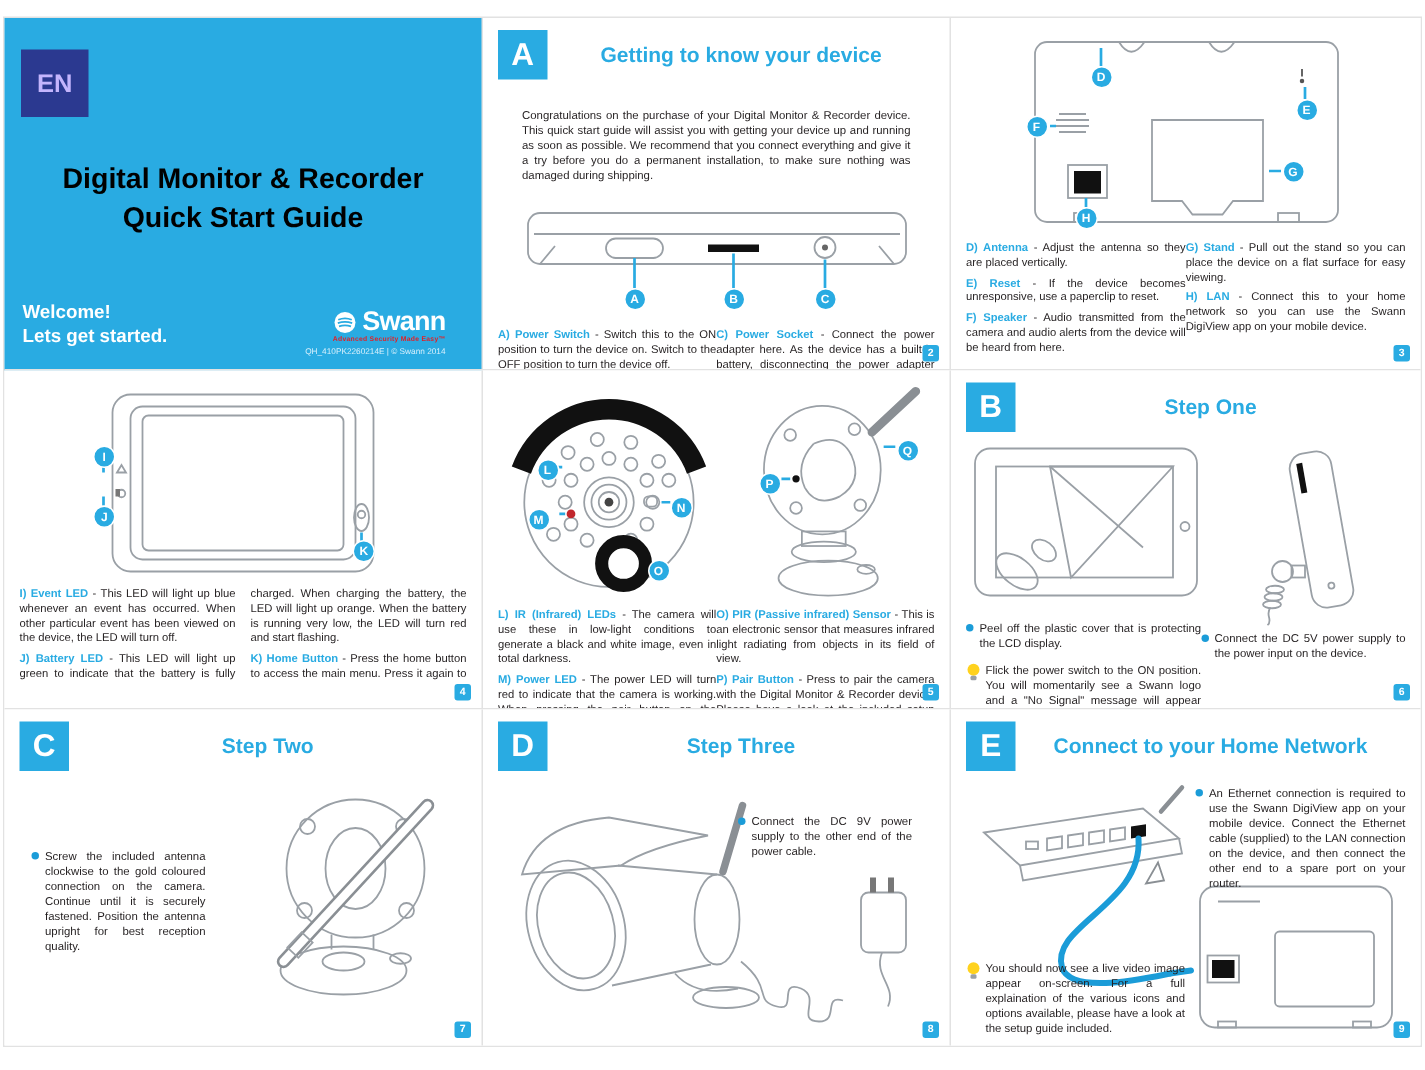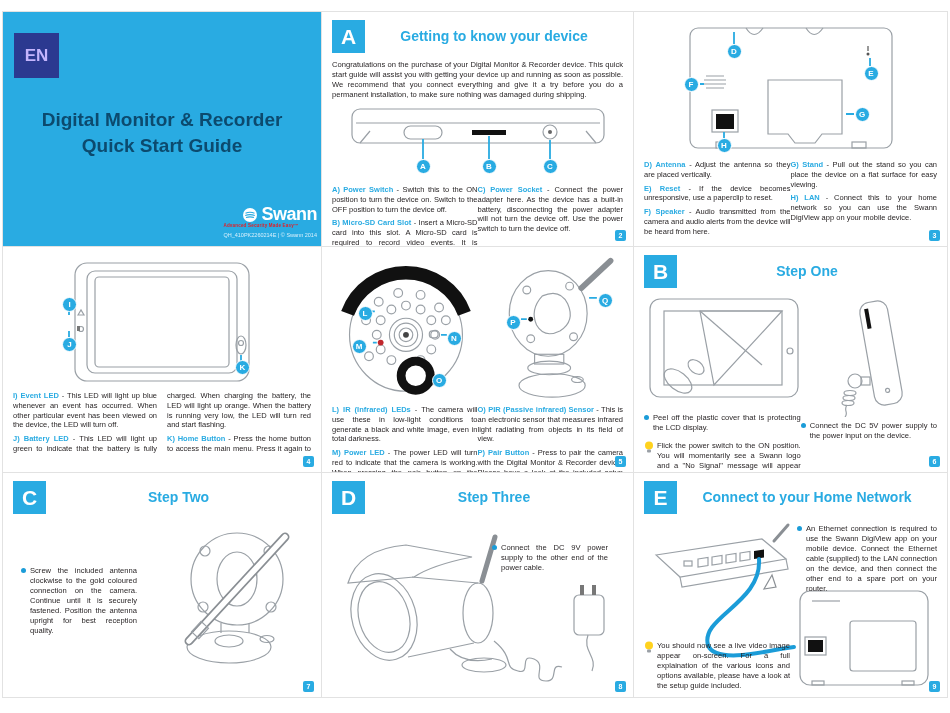--- a/index.html
+++ b/index.html
@@ -9,37 +9,37 @@
         border:1px solid #e2e2e2;box-sizing:border-box;}
   .cell{position:relative;box-sizing:border-box;padding:8px 10px;background:#fff;overflow:hidden;
         border-right:1px solid #e2e2e2;border-bottom:1px solid #e2e2e2;}
   .cell.last-col{border-right:none;}
   .cell.last-row{border-bottom:none;}
 
   
   .cover{background:#29ABE2;padding:0;}
   .en-badge{position:absolute;left:11px;top:21px;width:45px;height:45px;background:#2B3990;color:#c4b5fd;
             display:flex;align-items:center;justify-content:center;font-weight:bold;font-size:17px;}
-  .cover-title{position:absolute;left:0;right:0;top:95px;text-align:center;color:#0c4a6e;font-weight:bold;
+  .cover-title{position:absolute;left:0;right:0;top:95px;text-align:center;color:#000000;font-weight:bold;
                font-size:19px;line-height:1.35;}
   .welcome{position:absolute;left:12px;bottom:14px;color:#fff;font-weight:bold;font-size:12.5px;line-height:1.3;}
-  .brandbox{position:absolute;right:4px;bottom:8px;}
+  .brandbox{position:absolute;right:24px;bottom:8px;text-align:right;}
   .brandrow{display:flex;align-items:center;justify-content:flex-end;}
   .brandname{color:#fff;font-weight:bold;font-size:18px;letter-spacing:-0.5px;margin-left:3px;}
   .brandtag{color:#E31E24;font-weight:bold;font-size:4.5px;margin-top:-2px;letter-spacing:0.2px;}
   .coverfoot{color:#eaf7ff;font-size:5.5px;margin-top:4px;opacity:.9;}
 
   
   .hdr{display:flex;align-items:flex-start;height:36px;margin-bottom:4px;}
   .hdr-letter{width:33px;height:33px;background:#29ABE2;color:#fff;font-weight:bold;font-size:21px;
               display:flex;align-items:center;justify-content:center;flex:0 0 33px;}
   .hdr-title{flex:1;text-align:center;color:#29ABE2;font-weight:bold;font-size:14px;padding-top:8px;}
 
   
-  .txt{font-size:7.6px;line-height:1.32;text-align:justify;margin:0;}
+  .txt{font-size:7.6px;line-height:1.32;text-align:justify;margin:16px;}
   .cap{font-size:7.5px;line-height:1.3;text-align:justify;margin:0 0 4px 0;}
   .lbl{color:#29ABE2;font-weight:bold;}
   .cols{display:flex;gap:0;margin-top:4px;}
   .col{flex:1;min-width:0;}
   .cols2{column-count:2;column-gap:10px;column-fill:auto;height:72px;margin-top:4px;}
 
   .pagenum{position:absolute;right:7px;bottom:5px;width:11px;height:11px;background:#29ABE2;color:#fff;
            font-size:7px;font-weight:bold;display:flex;align-items:center;justify-content:center;border-radius:2px;}
 
   
@@ -58,20 +58,24 @@
 </head>
 <body>
 
 <div class="grid">
 
   <div class="cell cover">
     <div class="en-badge">EN</div>
     <div class="cover-title">
       <div>Digital Monitor &amp; Recorder</div>
       <div>Quick Start Guide</div>
+    </div>
+    <div class="welcome">
+      <div>Welcome!</div>
+      <div>Lets get started.</div>
     </div>
     <div class="brandbox">
       <div class="brandrow">
         <svg width="16" height="16" viewBox="0 0 16 16">
           <circle cx="8" cy="8" r="7" fill="#fff"></circle>
           <path d="M3.5 6.2 q4.5 -2 9 0 M3.2 8.4 q4.8 -1.6 9.6 0 M4 10.6 q4 -1.4 8 0" stroke="#29ABE2" stroke-width="1.1" fill="none"></path>
         </svg>
         <span class="brandname">Swann</span>
       </div>
       <div class="brandtag">Advanced Security Made Easy™</div>

